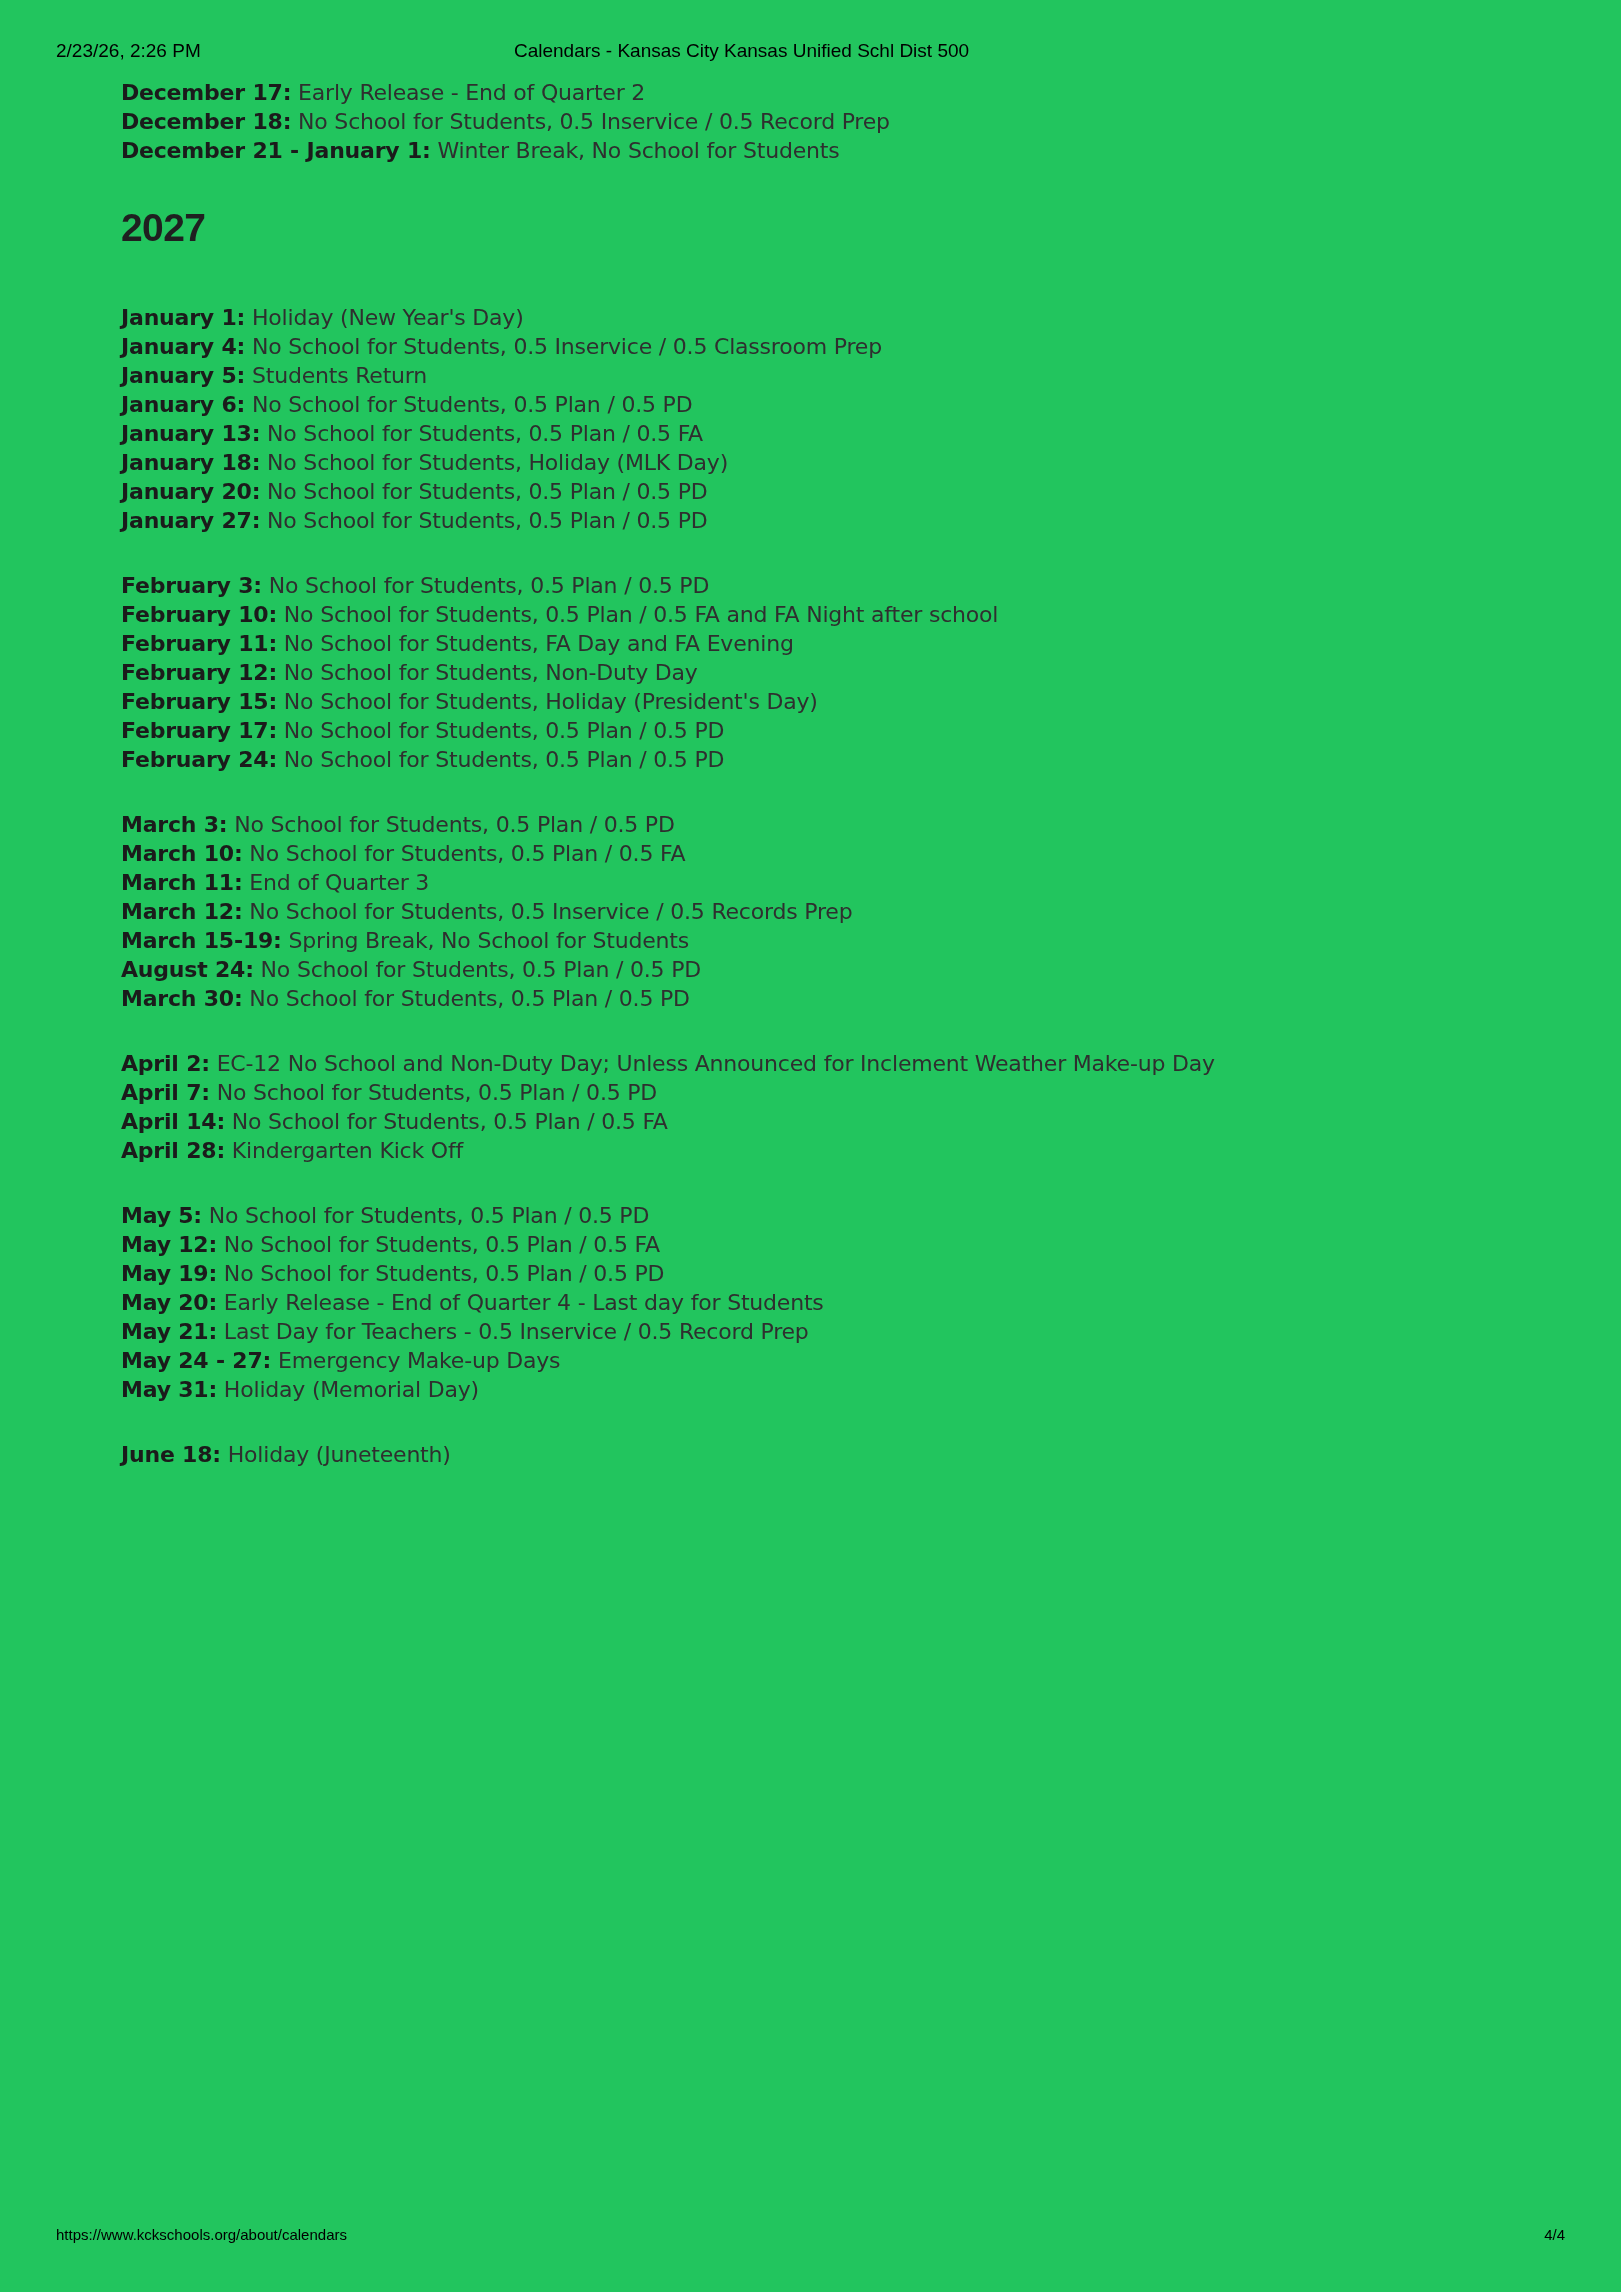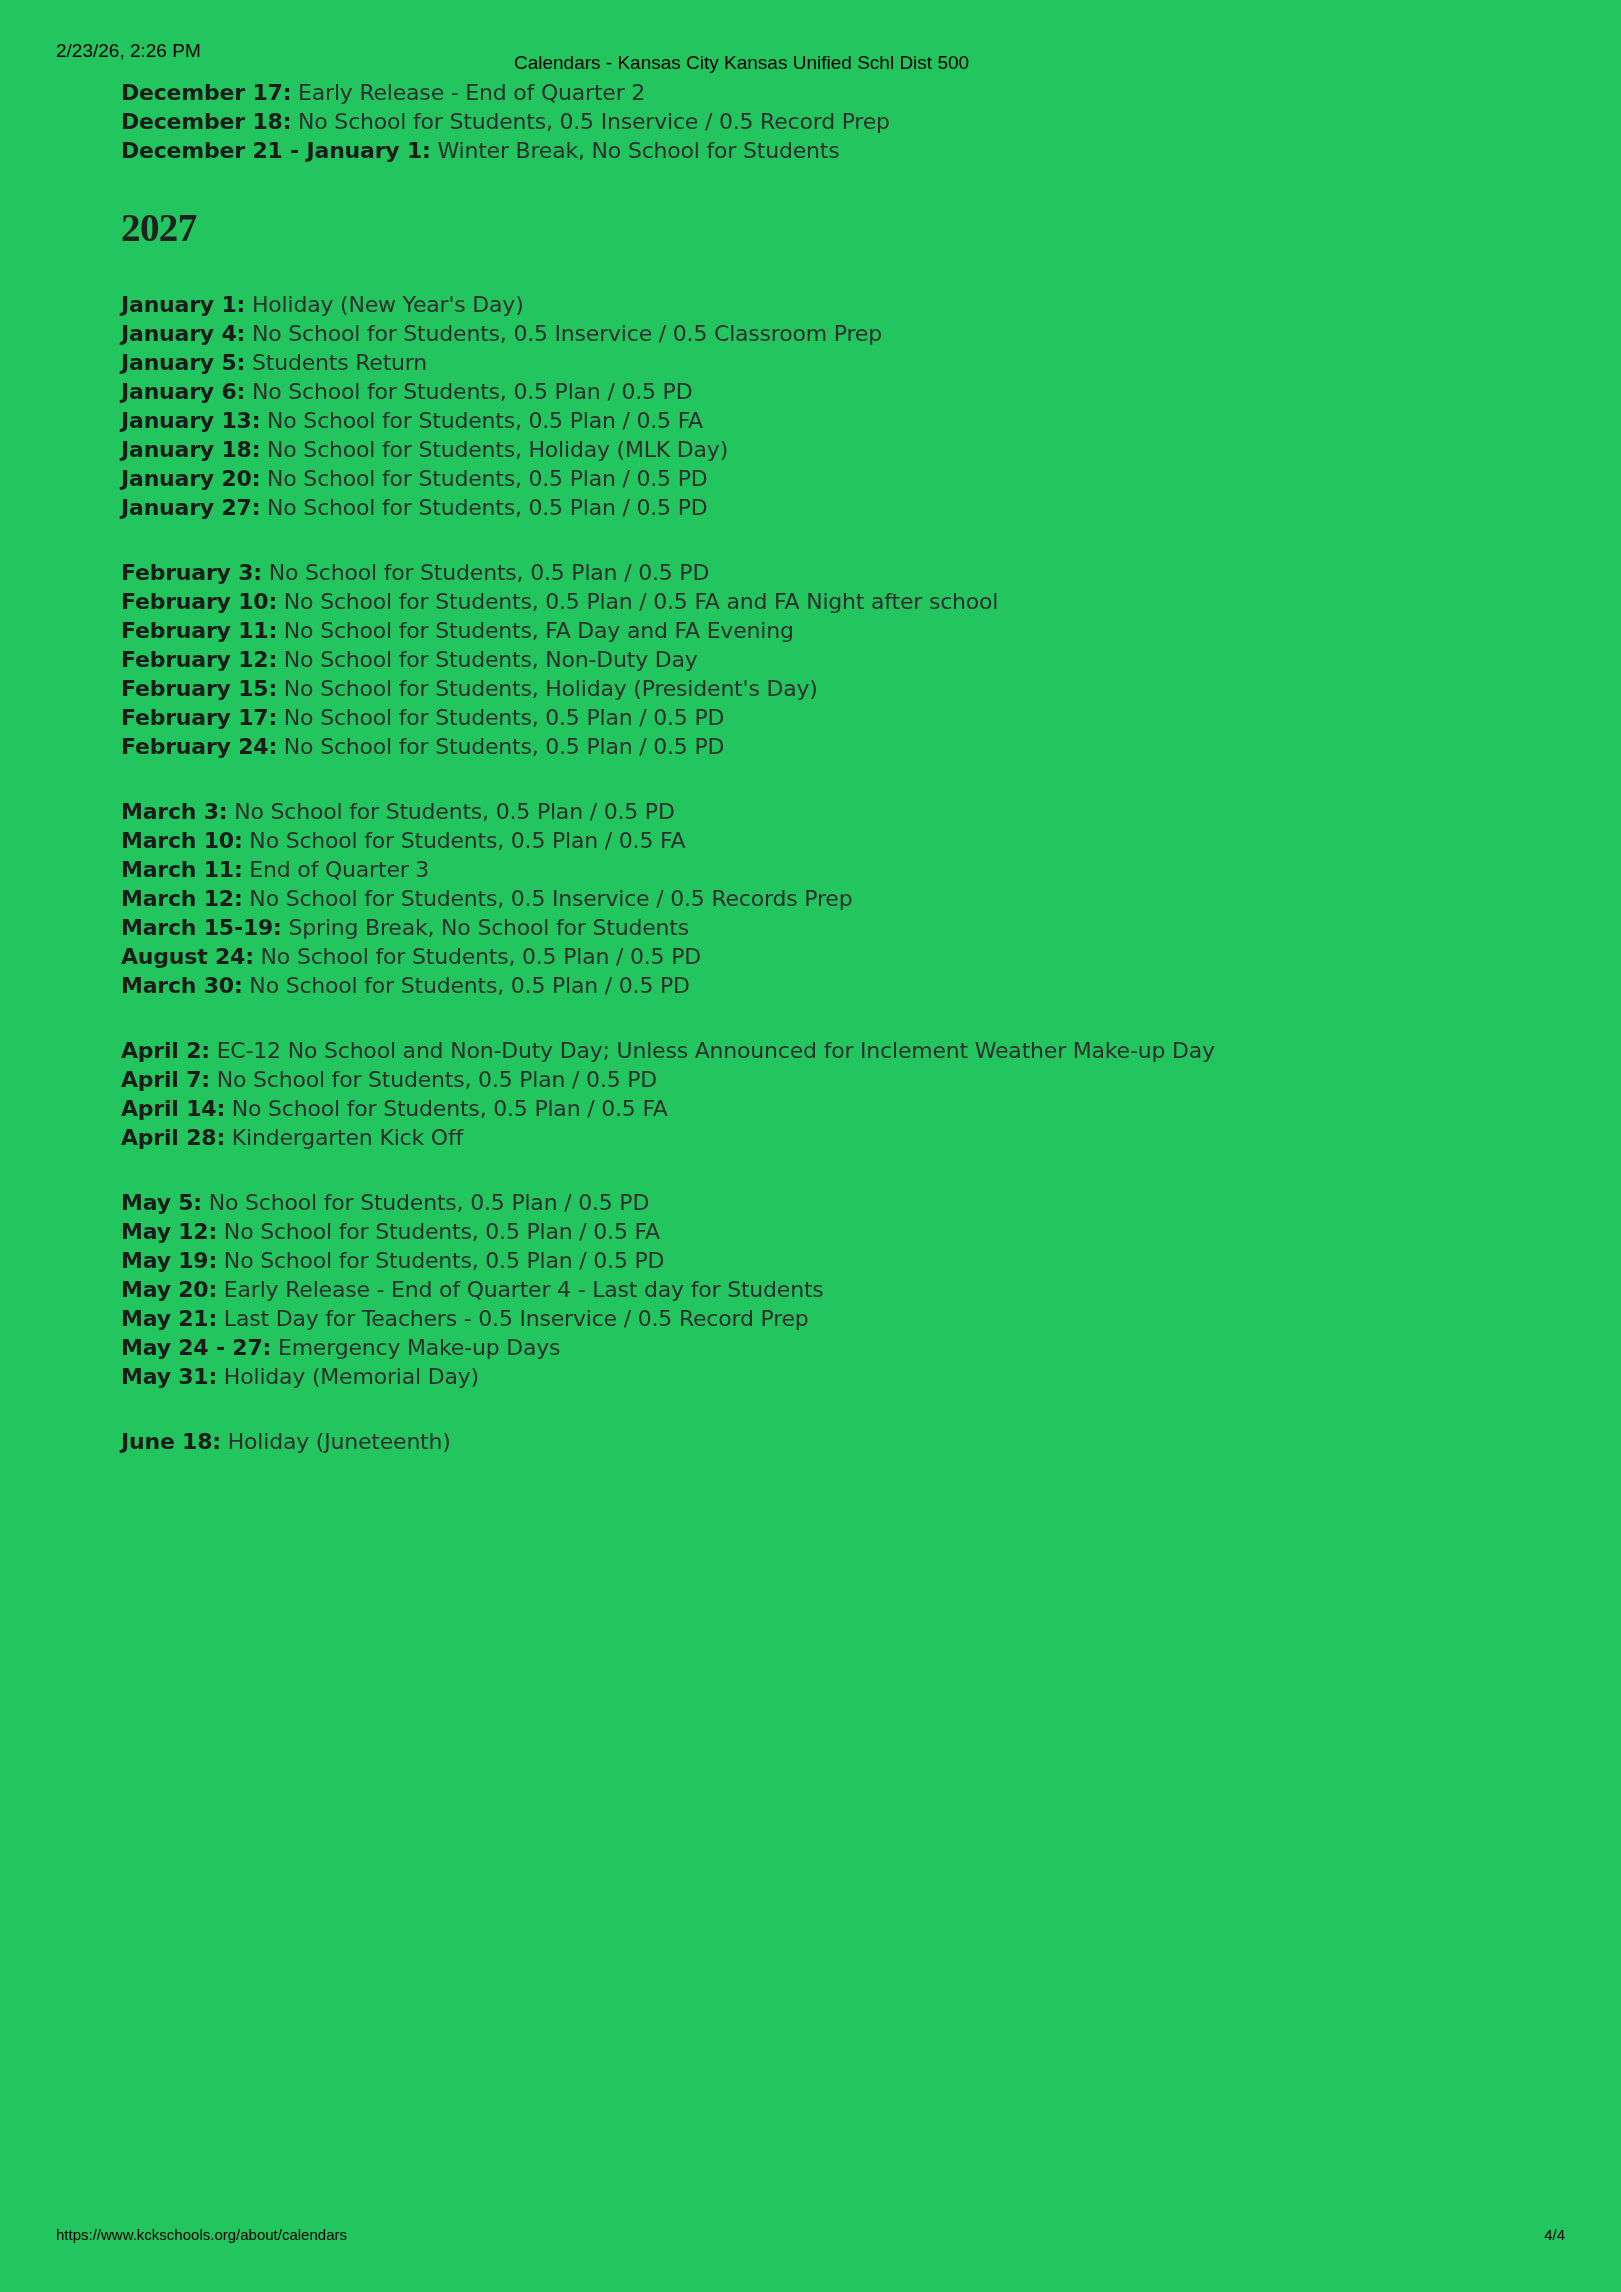--- a/index.html
+++ b/index.html
@@ -35,21 +35,21 @@
     white-space: nowrap;
   }
   .print-header .hdr-date {
     position: absolute;
     left: 0;
     top: 0;
   }
   .print-header .hdr-title {
     position: absolute;
     left: 50%;
-    top: 12px;
+    top: 0;
     transform: translateX(-50%);
     margin-left: -69px;
   }
 
   
   .print-footer {
     position: absolute;
     bottom: 47px;
     left: 56px;
     right: 56px;
@@ -97,28 +97,28 @@
   }
 
   .month-block {
     margin-bottom: 36px;
   }
   .month-block.tight {
     margin-bottom: 0;
   }
 
   .year-heading {
-    font-family: Liberation Serif, serif;
+    font-family: Liberation Sans, sans-serif;
     font-size: 39px;
     font-weight: 700;
     color: #1f2020;
     line-height: 47px;
     letter-spacing: -0.6px;
     margin-top: 39px;
-    margin-bottom: 39px;
+    margin-bottom: 52px;
   }
 </style>
 </head>
 <body>
 
 <div class="page">
 
   <div class="print-header">
     <span class="hdr-date">2/23/26, 2:26 PM</span>
     <span class="hdr-title">Calendars - Kansas City Kansas Unified Schl Dist 500</span>

